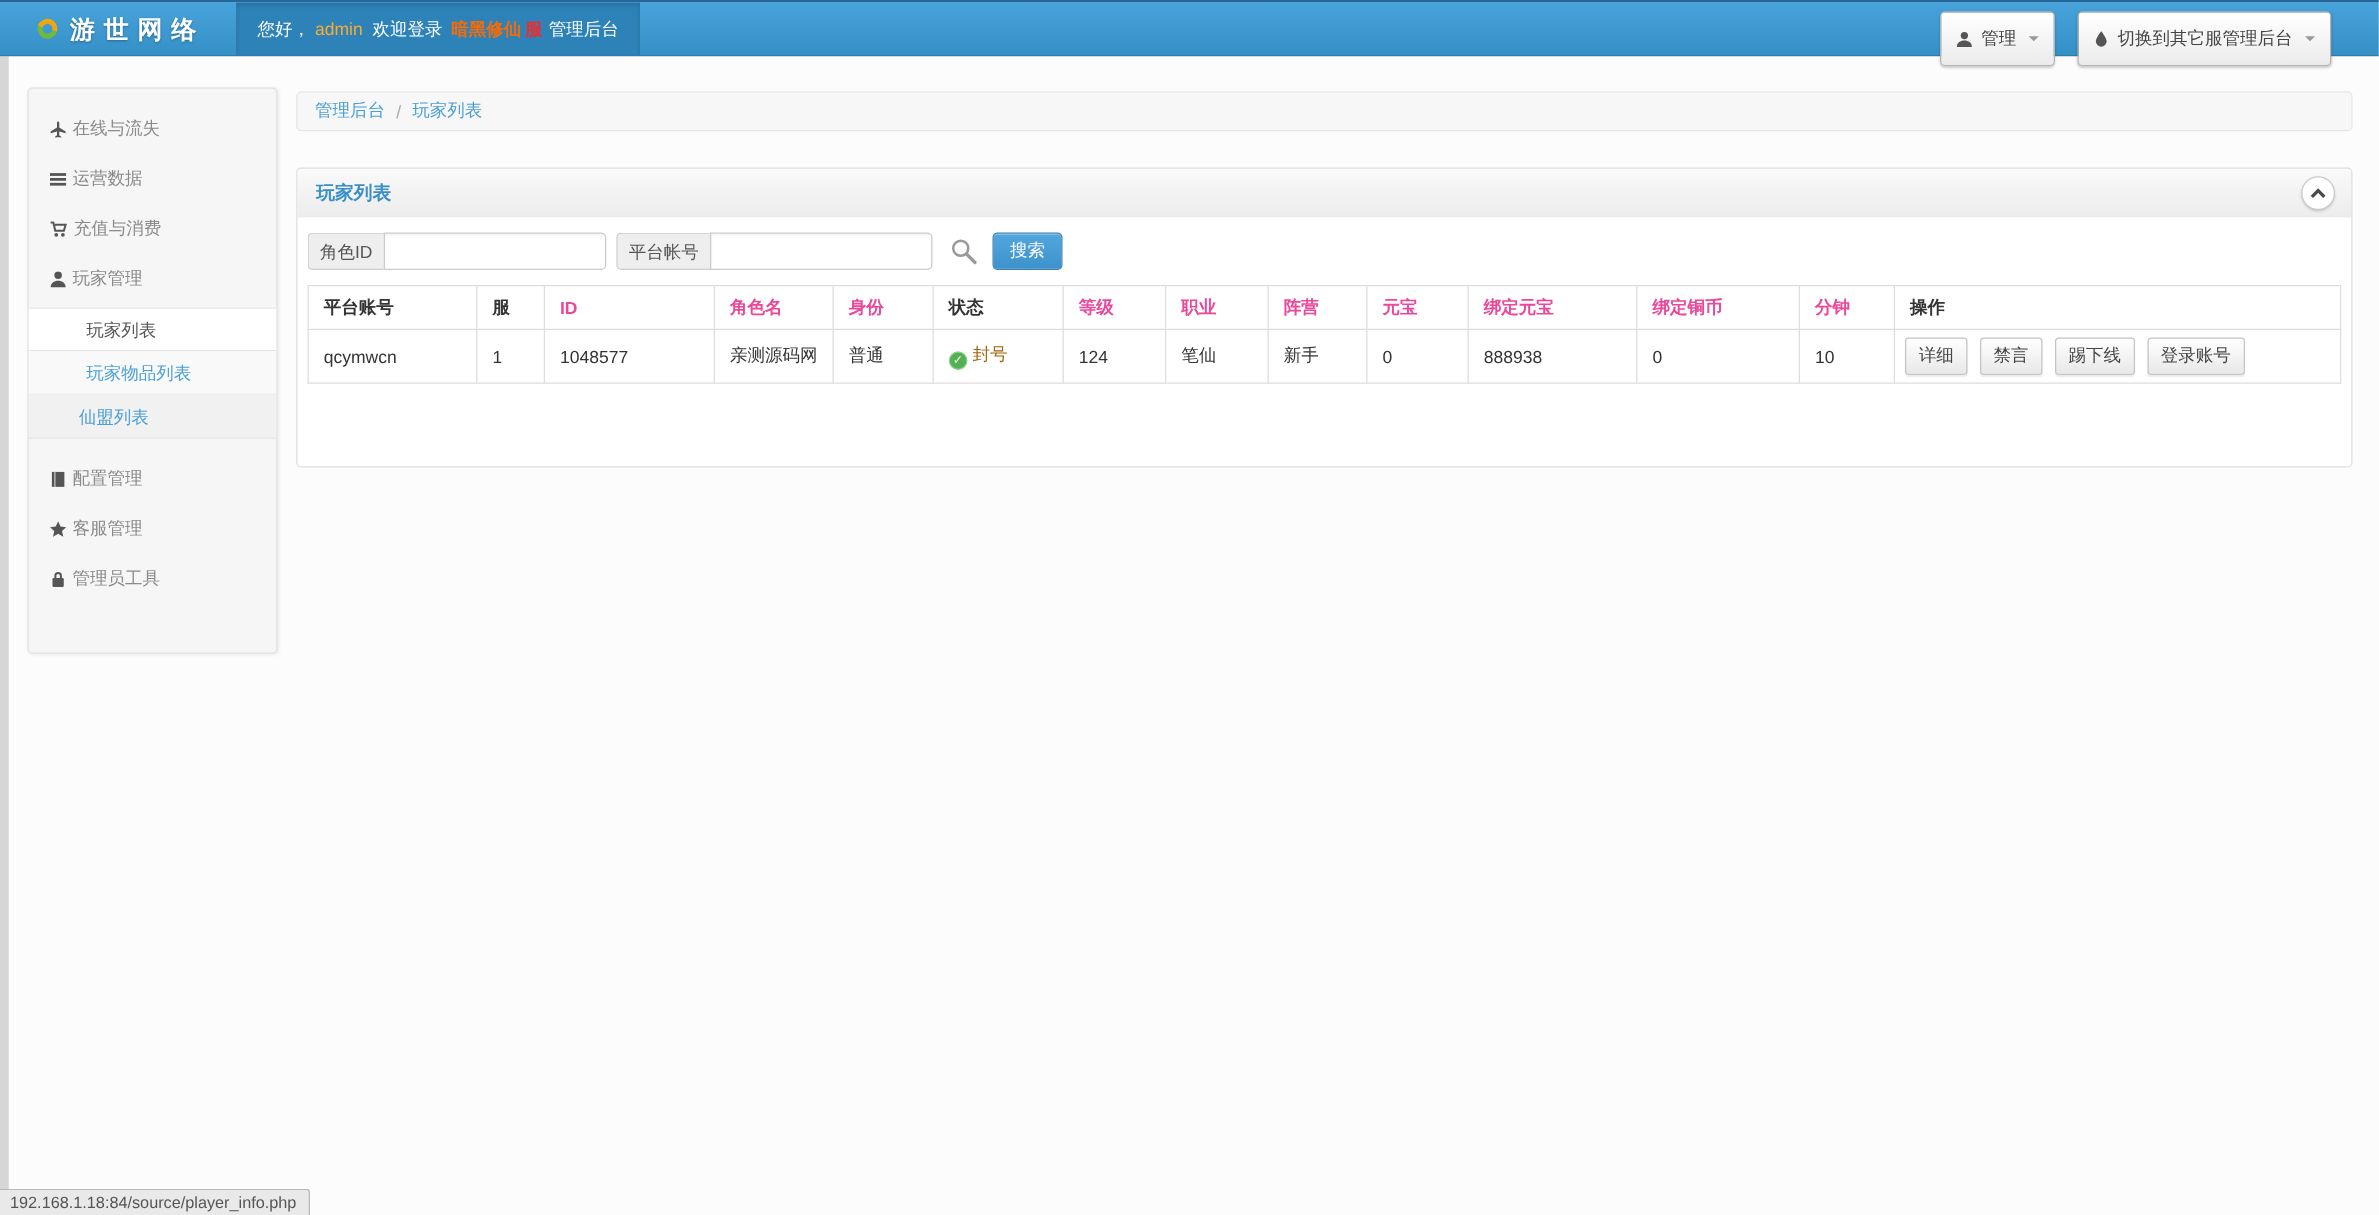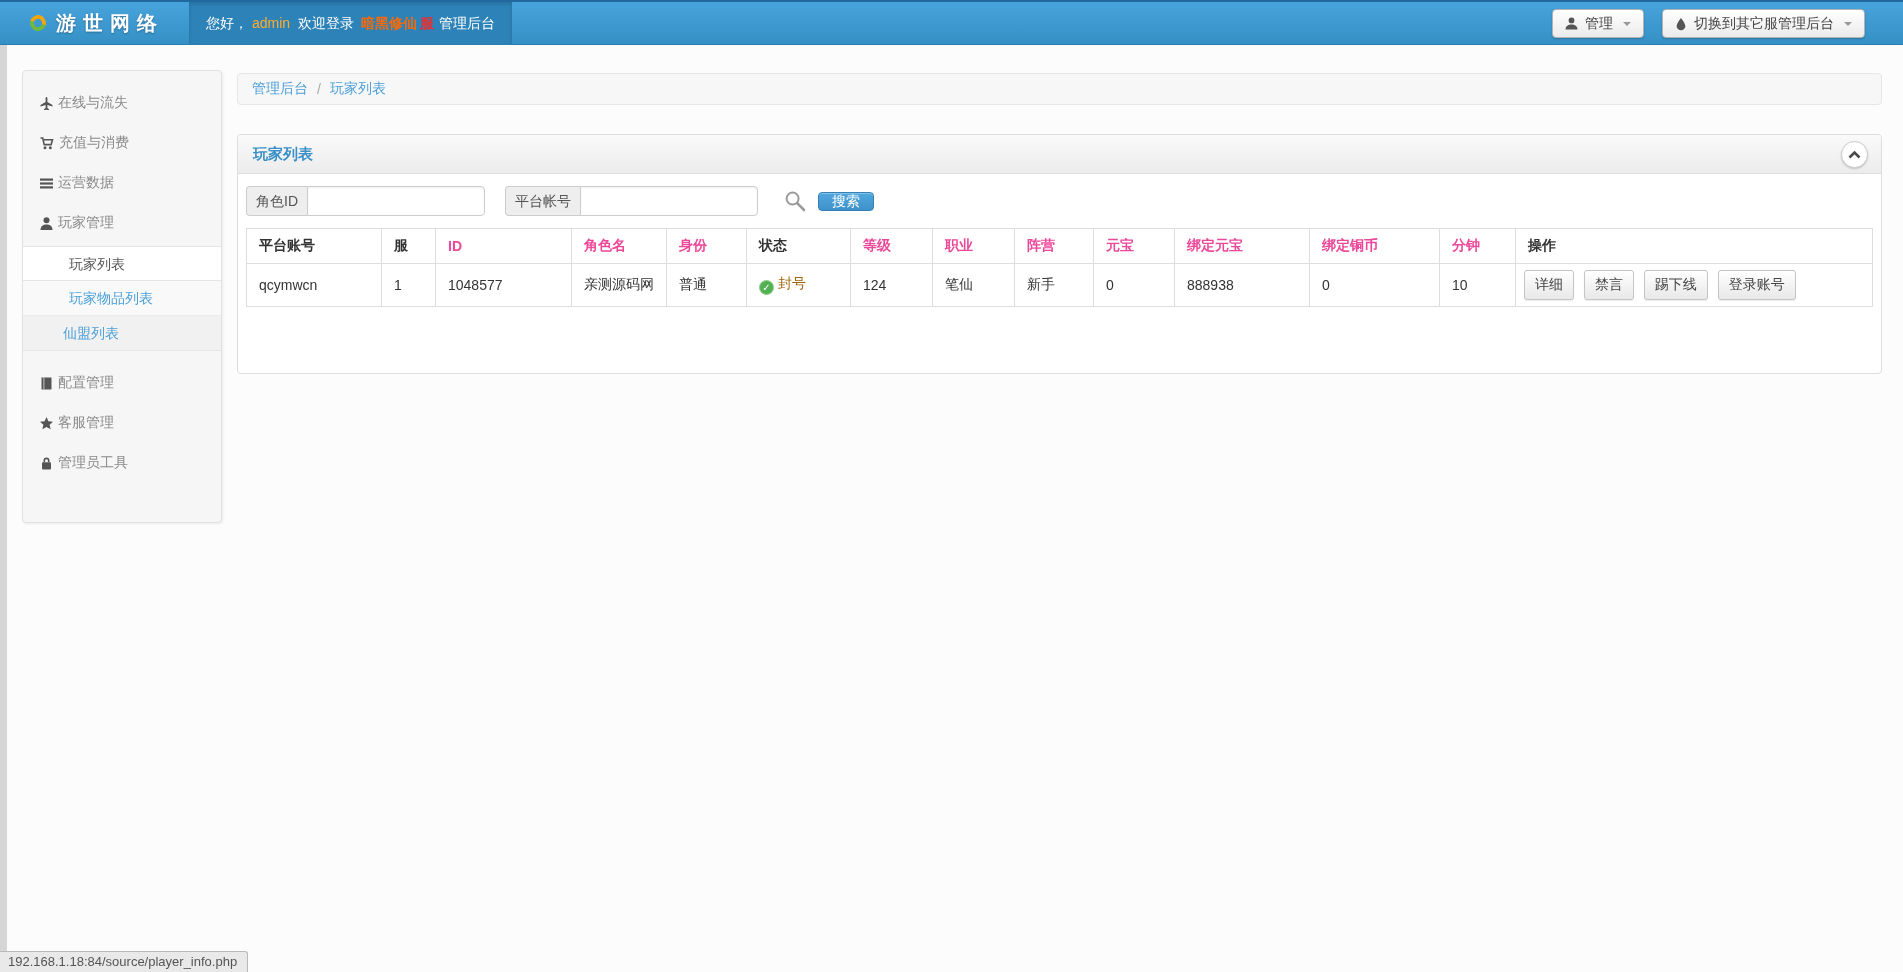--- a/index.html
+++ b/index.html
@@ -15,21 +15,21 @@
   .logo-ring { width:16px; height:16px; border-radius:50%; background:transparent;
     border:4px solid #f2a60d; border-left-color:#71b83c; border-bottom-color:#71b83c; transform:rotate(-30deg); }
   .brand-text { color:#fff; font-size:20px; font-weight:bold; letter-spacing:7px;
     font-family:"Liberation Serif","DejaVu Serif",serif; text-shadow:0 1px 2px rgba(0,0,0,.3); }
   .greeting { position:absolute; left:189px; top:0; height:42px; line-height:42px; padding:0 17px;
     background:#2d83b8; box-shadow:inset 0 2px 4px rgba(0,0,0,.15); color:#fff; white-space:nowrap; }
   .greeting .uname { color:#ffab2e; margin:0 4px; }
   .greeting .srv-name { color:#f96a07; font-weight:bold; margin:0 3px; }
   .greeting .srv-word { color:#ef2b2b; font-weight:bold; margin-right:5px; }
   .nav-buttons { position:absolute; right:38px; top:7px; display:flex; gap:18px; }
-  .nav-btn { height:29px; display:flex; align-items:center; gap:7px; padding:0 12px;
+  .nav-btn { height:44px; display:flex; align-items:center; gap:7px; padding:0 12px;
     background:linear-gradient(#ffffff,#ebebeb); border:1px solid #b3b3b3; border-radius:4px;
     color:#444; box-shadow:0 1px 2px rgba(0,0,0,.2); cursor:pointer; }
   .caret { width:0; height:0; border-left:4px solid transparent; border-right:4px solid transparent;
     border-top:4px solid #999; margin-left:3px; }
   
   .left-strip { position:absolute; left:0; top:45px; width:7px; bottom:0; background:#d6d6d6; }
   
   .sidebar { position:absolute; left:22px; top:70px; width:200px; height:453px;
     background:#f6f6f6; border:1px solid #e1e1e1; border-radius:4px;
     box-shadow:1px 1px 3px rgba(0,0,0,.07); padding-top:12px; }
@@ -50,28 +50,28 @@
   .panel { margin-top:29px; background:#fff; border:1px solid #ddd; border-radius:4px; }
   .panel-head { position:relative; height:39px; display:flex; align-items:center; padding:0 15px;
     background:linear-gradient(#fafafa,#ececec); border-bottom:1px solid #ddd; border-radius:4px 4px 0 0; }
   .panel-title { color:#3a8fc7; font-weight:bold; font-size:15px; }
   .collapse-btn { position:absolute; right:13px; top:6px; width:27px; height:27px; border-radius:50%;
     background:#fff; border:1px solid #ccc; box-shadow:0 1px 2px rgba(0,0,0,.18);
     display:flex; align-items:center; justify-content:center; cursor:pointer; }
   .panel-body { padding:12px 8px 66px 8px; }
   
   .search-row { display:flex; align-items:center; margin-bottom:12px; }
-  .igroup { display:flex; margin-right:20px; }
+  .igroup { display:flex; margin-right:8px; }
   .iaddon { background:#eee; border:1px solid #ccc; border-right:0; border-radius:4px 0 0 4px;
     padding:0 9px; line-height:28px; color:#555; white-space:nowrap; }
   .iinput { width:178px; height:30px; border:1px solid #ccc; border-radius:0 4px 4px 0;
     padding:0 8px; font-size:14px; color:#333; background:#fff; outline:none;
     box-shadow:inset 0 1px 2px rgba(0,0,0,.06); }
   .mag { margin:0 12px 0 6px; }
-  .search-btn { height:19px; padding:0 13px; background:linear-gradient(#51a7dd,#3e92cb);
+  .search-btn { height:30px; padding:0 13px; background:linear-gradient(#51a7dd,#3e92cb);
     border:1px solid #3580b4; border-radius:4px; color:#fff; font-size:14px; cursor:pointer;
     box-shadow:inset 0 1px 0 rgba(255,255,255,.3); }
   
   table { width:100%; border-collapse:collapse; table-layout:fixed; background:#fff; }
   th, td { border:1px solid #ddd; text-align:left; overflow:hidden; white-space:nowrap; }
   th { padding:8px 12px; font-weight:bold; color:#333; }
   th.blue { color:#ec4899; cursor:pointer; }
   td { padding:10px 12px; color:#333; }
   td.actions { padding:6px 8px; }
   .status-ic { display:inline-flex; align-items:center; justify-content:center;
@@ -121,34 +121,34 @@
 <div class="left-strip"></div>
 
 <div class="sidebar">
   <div class="side-item">
     <svg width="13" height="13" viewBox="0 0 13 13">
         <path d="M6.5 0c.5 0 .9.6.9 1.4V5l5.1 3.1v1.4L7.4 8.1v3l1.6 1.2v1.2L6.5 12.7l-2.5.8v-1.2l1.6-1.2v-3L.5 9.5V8.1L5.6 5V1.4C5.6.6 6 0 6.5 0z" fill="#555"></path>
       </svg>
     <span>在线与流失</span>
   </div>
   <div class="side-item">
+    <svg width="13" height="13" viewBox="0 0 13 13">
+        <rect x="0" y="1.5" width="13" height="2.2" fill="#555"></rect>
+        <rect x="0" y="5.4" width="13" height="2.2" fill="#555"></rect>
+        <rect x="0" y="9.3" width="13" height="2.2" fill="#555"></rect>
+      </svg>
+    <span>运营数据</span>
+  </div>
+  <div class="side-item">
     <svg width="14" height="13" viewBox="0 0 14 13">
         <path d="M.5 1h2.2l1.5 6.6h6.9l1.4-4.8H4" fill="none" stroke="#555" stroke-width="1.6"></path>
         <circle cx="5" cy="10.8" r="1.5" fill="#555"></circle>
         <circle cx="10.3" cy="10.8" r="1.5" fill="#555"></circle>
       </svg>
     <span>充值与消费</span>
-  </div>
-  <div class="side-item">
-    <svg width="13" height="13" viewBox="0 0 13 13">
-        <rect x="0" y="1.5" width="13" height="2.2" fill="#555"></rect>
-        <rect x="0" y="5.4" width="13" height="2.2" fill="#555"></rect>
-        <rect x="0" y="9.3" width="13" height="2.2" fill="#555"></rect>
-      </svg>
-    <span>运营数据</span>
   </div>
   <div class="side-item">
     <svg width="13" height="13" viewBox="0 0 13 13">
         <circle cx="6.5" cy="3.2" r="3" fill="#555"></circle>
         <path d="M.5 13c0-3.6 2.7-5.4 6-5.4s6 1.8 6 5.4z" fill="#555"></path>
       </svg>
     <span>玩家管理</span>
   </div>
 
   <div class="submenu">

